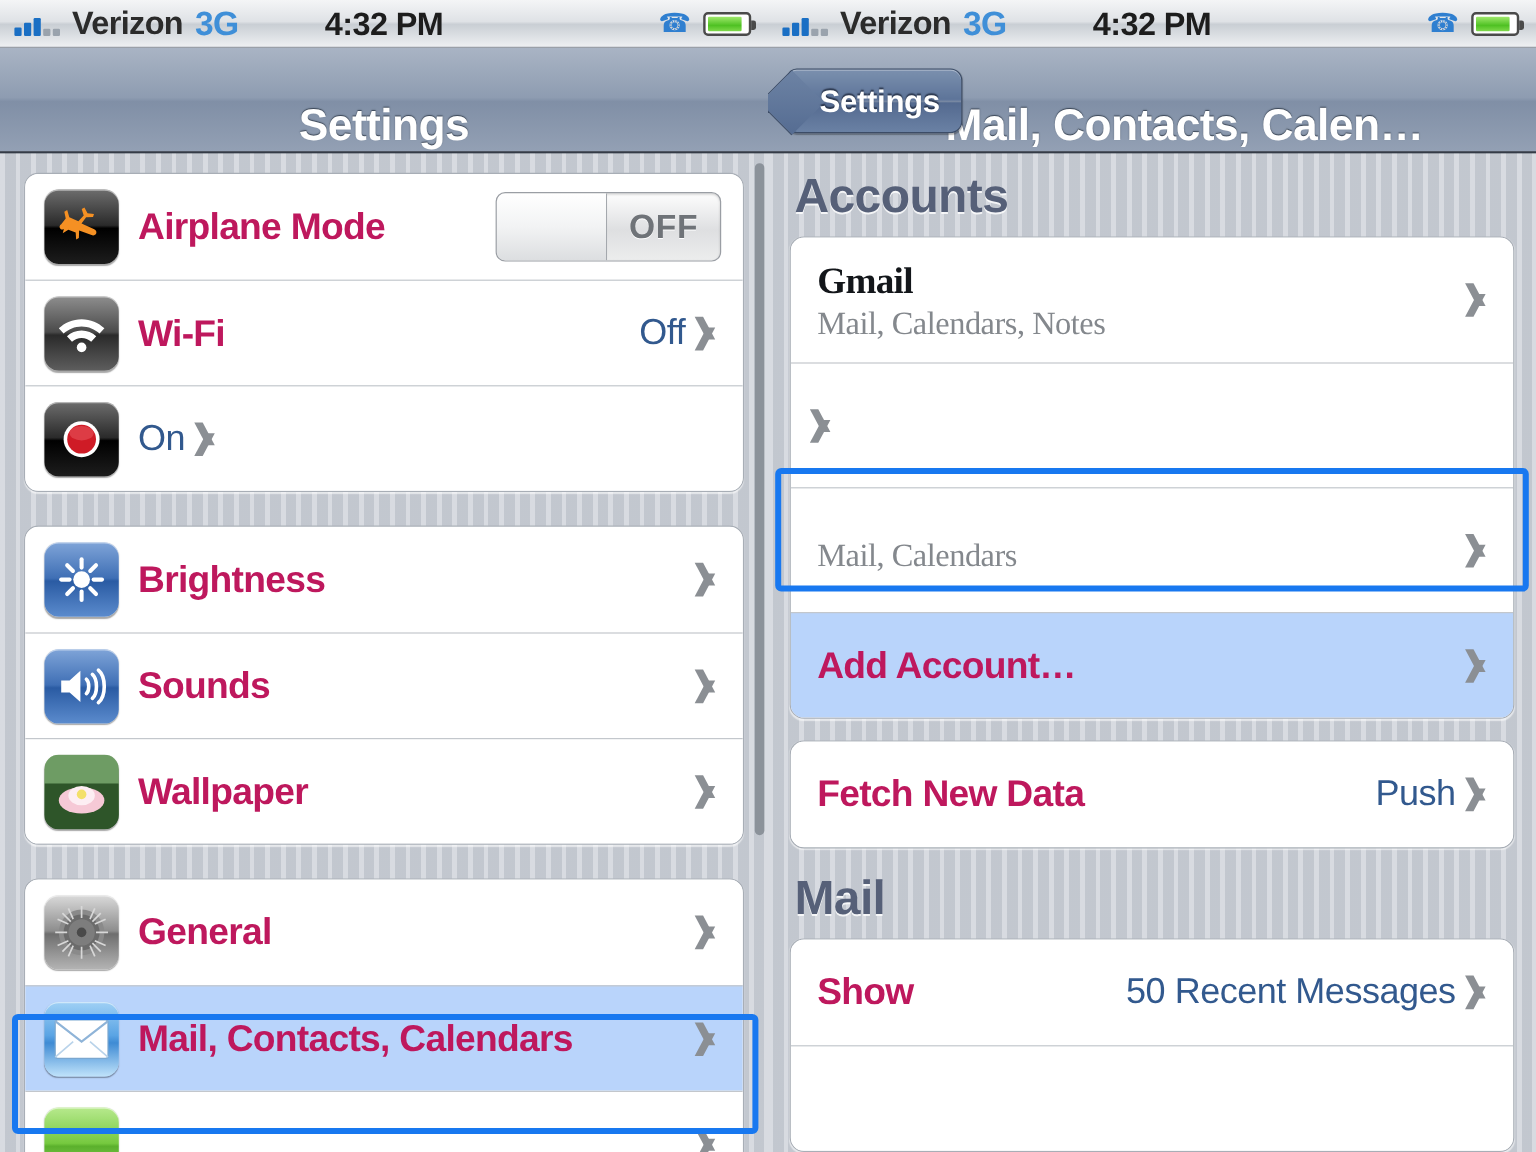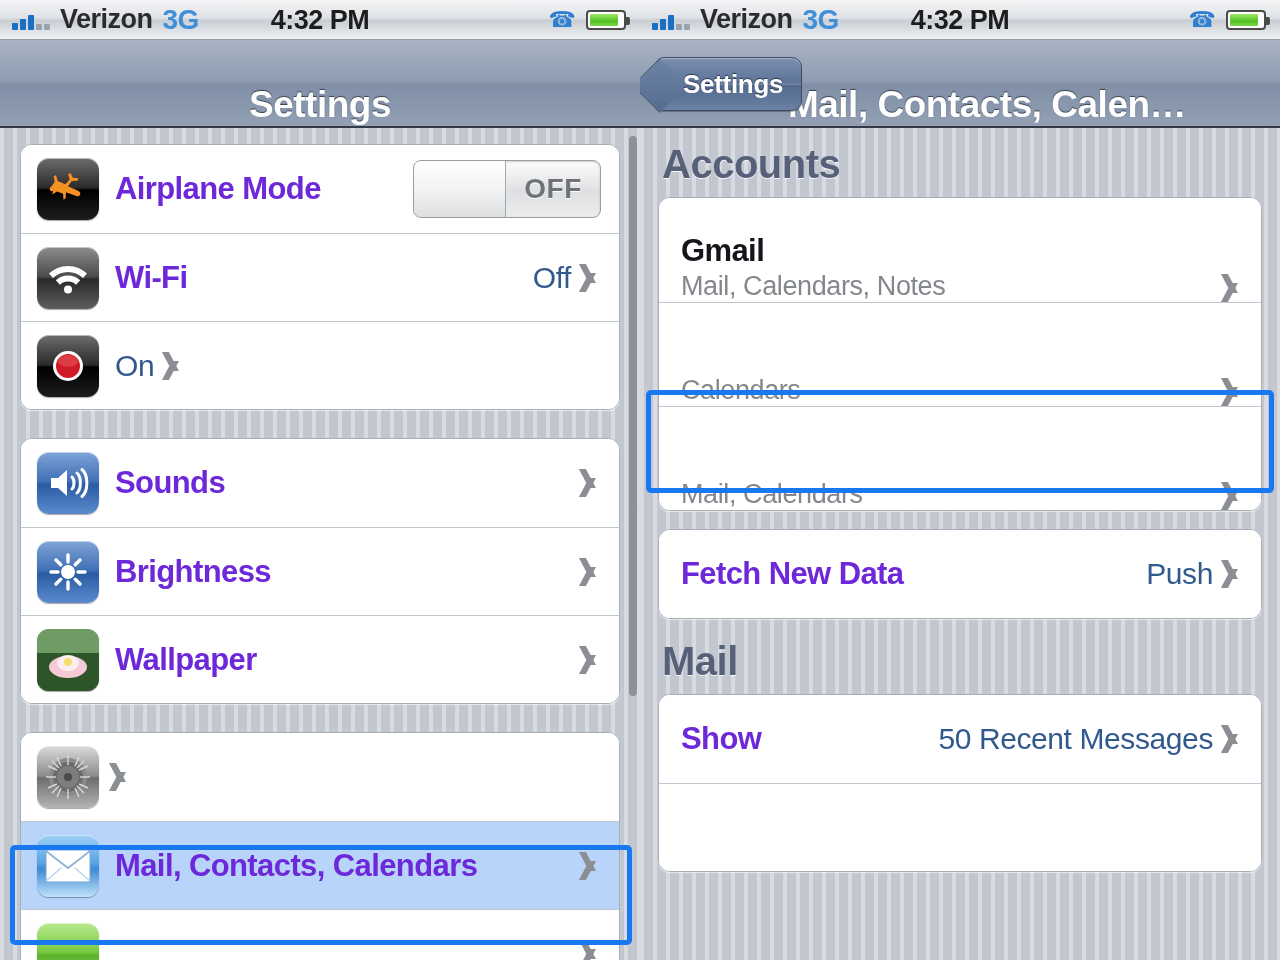--- a/index.html
+++ b/index.html
@@ -192,21 +192,21 @@
     border-radius: 12px;
     margin-right: 16px;
     flex: 0 0 auto;
     position: relative;
     box-shadow: inset 0 1px 0 rgba(255,255,255,0.5), 0 1px 1px rgba(0,0,0,0.35);
     overflow: hidden;
   }
   .row .label {
     font-size: 31px;
     font-weight: bold;
-    color: #6d28d9;
+    color: #be185d;
     letter-spacing: -0.6px;
     flex: 1 1 auto;
     white-space: nowrap;
   }
   .row .value {
     font-size: 30px;
     color: #32598e;
     margin-right: 14px;
     letter-spacing: -0.4px;
     white-space: nowrap;
@@ -223,22 +223,23 @@
     width: 7px; height: 19px;
     background: #8b8f94;
     left: 4px;
   }
   .chev::before { top: 0; transform: skewX(28deg); transform-origin: bottom left; }
   .chev::after { bottom: 0; transform: skewX(-28deg); transform-origin: top left; }
 
   
   .row.two {
     height: 104px;
-    align-items: flex-end;
+    align-items: center;
     padding: 0 18px 0 22px;
+    font-family: Liberation Serif, serif;
   }
   .row.two .textcol {
     flex: 1 1 auto;
     display: flex;
     flex-direction: column;
     justify-content: center;
     gap: 2px;
   }
   .row.two .acct-title {
     font-size: 31px;
@@ -411,55 +412,55 @@
                 <ellipse cx="20" cy="15" rx="10" ry="6" fill="#e34a52" opacity="0.7"></ellipse>
               </svg>
             </div>
           </div>
           <div class="value">On</div>
           <div class="chev"></div>
         </div>
       </div>
 
       <div class="group">
-
-        <div class="row">
-          <div class="icon ic-sounds">
-            <div class="glyph">
-              <svg width="42" height="36" viewBox="0 0 42 36">
-                <path fill="#fff" d="M4 13h7l9-8v26l-9-8H4z"></path>
-                <path fill="none" stroke="#fff" stroke-width="3" stroke-linecap="round" d="M25 12c2.6 2.4 2.6 9.6 0 12"></path>
-                <path fill="none" stroke="#fff" stroke-width="3" stroke-linecap="round" d="M30 8c4.5 4 4.5 16 0 20"></path>
-                <path fill="none" stroke="#fff" stroke-width="3" stroke-linecap="round" d="M35 4.5c6.5 5.5 6.5 21.5 0 27"></path>
-              </svg>
-            </div>
-          </div>
-          <div class="label">Sounds</div>
-          <div class="chev"></div>
-        </div>
 
         <div class="row">
           <div class="icon ic-bright">
             <div class="glyph">
               <svg width="40" height="40" viewBox="0 0 40 40">
                 <circle cx="20" cy="20" r="7" fill="#fff"></circle>
                 <g stroke="#fff" stroke-width="3.4" stroke-linecap="round">
                   <line x1="20" y1="3" x2="20" y2="10"></line>
                   <line x1="20" y1="30" x2="20" y2="37"></line>
                   <line x1="3" y1="20" x2="10" y2="20"></line>
                   <line x1="30" y1="20" x2="37" y2="20"></line>
                   <line x1="8" y1="8" x2="12.8" y2="12.8"></line>
                   <line x1="27.2" y1="27.2" x2="32" y2="32"></line>
                   <line x1="32" y1="8" x2="27.2" y2="12.8"></line>
                   <line x1="12.8" y1="27.2" x2="8" y2="32"></line>
                 </g>
               </svg>
             </div>
           </div>
           <div class="label">Brightness</div>
+          <div class="chev"></div>
+        </div>
+
+        <div class="row">
+          <div class="icon ic-sounds">
+            <div class="glyph">
+              <svg width="42" height="36" viewBox="0 0 42 36">
+                <path fill="#fff" d="M4 13h7l9-8v26l-9-8H4z"></path>
+                <path fill="none" stroke="#fff" stroke-width="3" stroke-linecap="round" d="M25 12c2.6 2.4 2.6 9.6 0 12"></path>
+                <path fill="none" stroke="#fff" stroke-width="3" stroke-linecap="round" d="M30 8c4.5 4 4.5 16 0 20"></path>
+                <path fill="none" stroke="#fff" stroke-width="3" stroke-linecap="round" d="M35 4.5c6.5 5.5 6.5 21.5 0 27"></path>
+              </svg>
+            </div>
+          </div>
+          <div class="label">Sounds</div>
           <div class="chev"></div>
         </div>
 
         <div class="row">
           <div class="icon ic-wall">
             <div class="glyph">
               <svg width="62" height="62" viewBox="0 0 62 62">
                 <rect width="62" height="24" fill="#6e9c64"></rect>
                 <rect y="24" width="62" height="38" fill="#2e5529"></rect>
                 <ellipse cx="31" cy="38" rx="19" ry="11" fill="#f6c9d6"></ellipse>
@@ -499,20 +500,21 @@
                   <line x1="37" y1="6" x2="33" y2="15"></line>
                     <line x1="19" y1="37" x2="15" y2="46"></line>
                   <line x1="6" y1="15" x2="15" y2="19"></line>
                     <line x1="37" y1="33" x2="46" y2="37"></line>
                   <line x1="6" y1="37" x2="15" y2="33"></line>
                     <line x1="37" y1="19" x2="46" y2="15"></line>
                 </g>
               </svg>
             </div>
           </div>
+          <div class="label">General</div>
           <div class="chev"></div>
         </div>
 
         <div class="row selected">
           <div class="icon ic-mail">
             <div class="glyph">
               <svg width="46" height="34" viewBox="0 0 46 34">
                 <rect x="1" y="1" width="44" height="32" rx="2" fill="#ffffff" stroke="#7ba7cf"></rect>
                 <path d="M1 2l22 17L45 2" fill="none" stroke="#8fb4d8" stroke-width="1.8"></path>
                 <path d="M1 32l15-13M45 32L30 19" fill="none" stroke="#b9d3ea" stroke-width="1.4"></path>
@@ -576,39 +578,39 @@
           <div class="textcol">
             <div class="acct-title">Gmail</div>
             <div class="acct-sub">Mail, Calendars, Notes</div>
           </div>
           <div class="chevwrap">
               <div class="chev"></div>
             </div>
         </div>
 
         <div class="row two">
-          <div class="textcol">
-            <div class="acct-title"></div>
-            <div class="acct-sub">Calendars</div>
-          </div>
           <div class="chevwrap">
               <div class="chev"></div>
             </div>
         </div>
 
         <div class="row two">
           <div class="textcol">
             <div class="acct-title"></div>
             <div class="acct-sub">Mail, Calendars</div>
           </div>
           <div class="chevwrap">
               <div class="chev"></div>
             </div>
         </div>
 
+        <div class="row plain selected">
+          <div class="label">Add Account…</div>
+          <div class="chev"></div>
+        </div>
       </div>
 
       <div class="group right" style="margin-bottom:12px;">
         <div class="row plain">
           <div class="label">Fetch New Data</div>
           <div class="value">Push</div>
           <div class="chev"></div>
         </div>
       </div>
 

